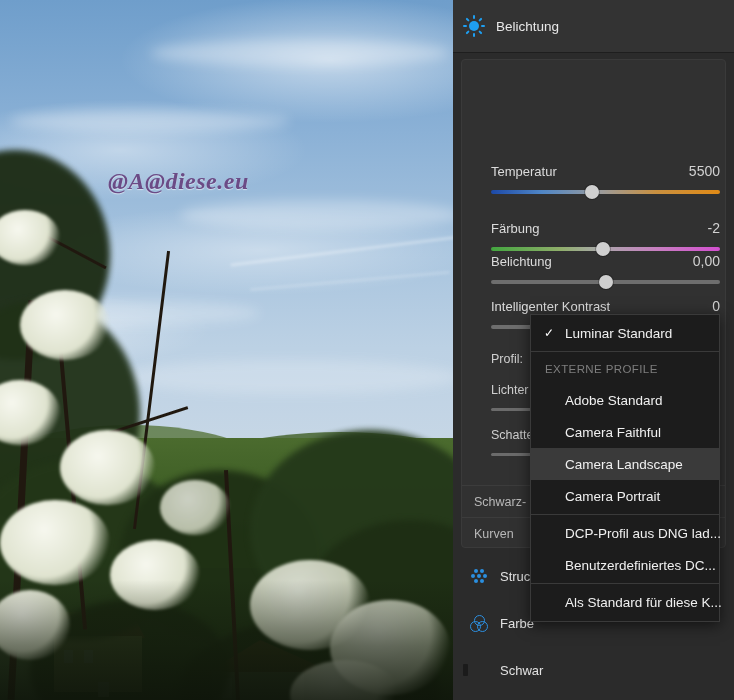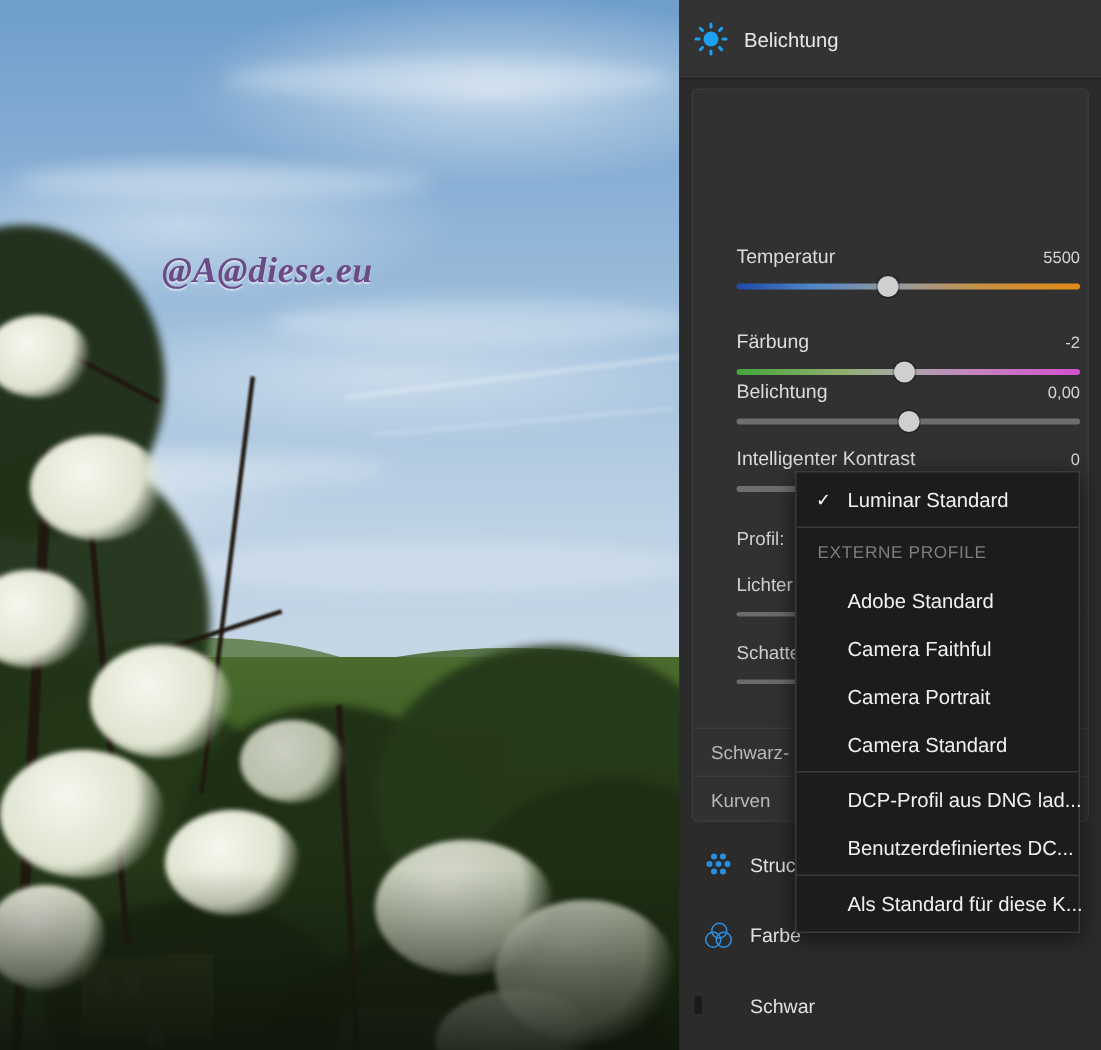--- a/index.html
+++ b/index.html
@@ -128,21 +128,21 @@
     background:#d8d8d8; transform:rotate(-45deg); border-radius:1px;
   }
   .eyedrop:before {
     content:""; position:absolute; left:13px; top:4px; width:5px; height:3px;
     background:#d8d8d8; transform:rotate(-45deg); border-radius:1px;
   }
 
   .slider-block { position:absolute; left:38px; width:229px; }
   .slider-top { display:flex; justify-content:space-between; align-items:baseline; }
   .slider-name { color:#dcdcdc; font-size:13px; }
-  .slider-val  { color:#d2d2d2; font-size:11px; }
+  .slider-val  { color:#d2d2d2; font-size:14px; }
   .track {
     position:relative; margin-top:11px; height:4px; border-radius:2px;
     background:#6e6e6e;
   }
   .track.temp { background:linear-gradient(90deg,#1c49a8 0%, #4f86c6 22%, #9b9b9b 48%, #c99040 72%, #e08a16 100%); }
   .track.tint { background:linear-gradient(90deg,#43a63f 0%, #8fae6a 30%, #a9a9a9 47%, #c77fc0 72%, #d34fd0 100%); }
   .knob {
     position:absolute; top:-5px; width:14px; height:14px; border-radius:50%;
     background:#cfcfcf; box-shadow:0 0 0 1px rgba(0,0,0,.25);
   }
@@ -412,25 +412,25 @@
       <span>Luminar Standard</span>
     </div>
     <div class="dd-sep"></div>
     <div class="dd-header">EXTERNE PROFILE</div>
     <div class="dd-item">
       <span>Adobe Standard</span>
     </div>
     <div class="dd-item">
       <span>Camera Faithful</span>
     </div>
+    <div class="dd-item hl">
+      <span>Camera Landscape</span>
+    </div>
     <div class="dd-item">
       <span>Camera Portrait</span>
-    </div>
-    <div class="dd-item">
-      <span>Camera Standard</span>
     </div>
     <div class="dd-sep"></div>
     <div class="dd-item">
       <span>DCP-Profil aus DNG lad...</span>
     </div>
     <div class="dd-item">
       <span>Benutzerdefiniertes DC...</span>
     </div>
     <div class="dd-sep"></div>
     <div class="dd-item">

